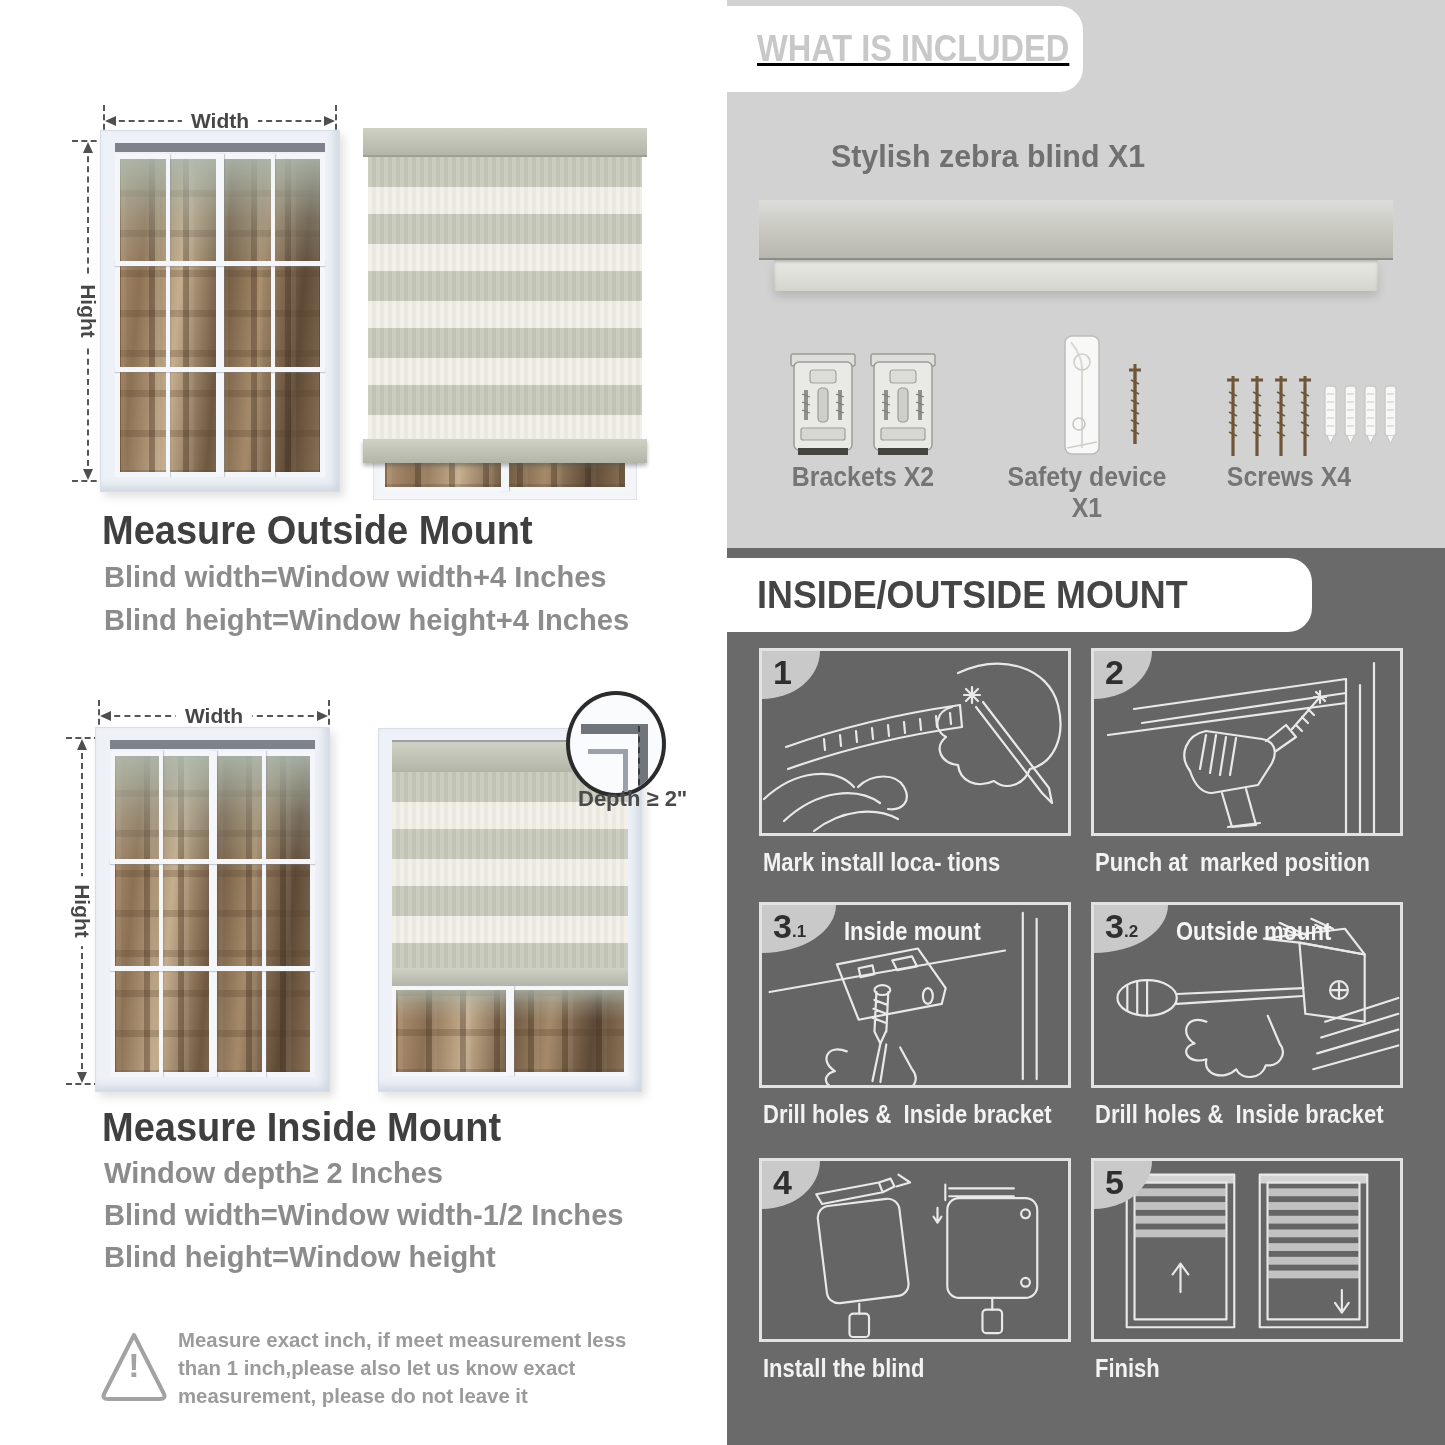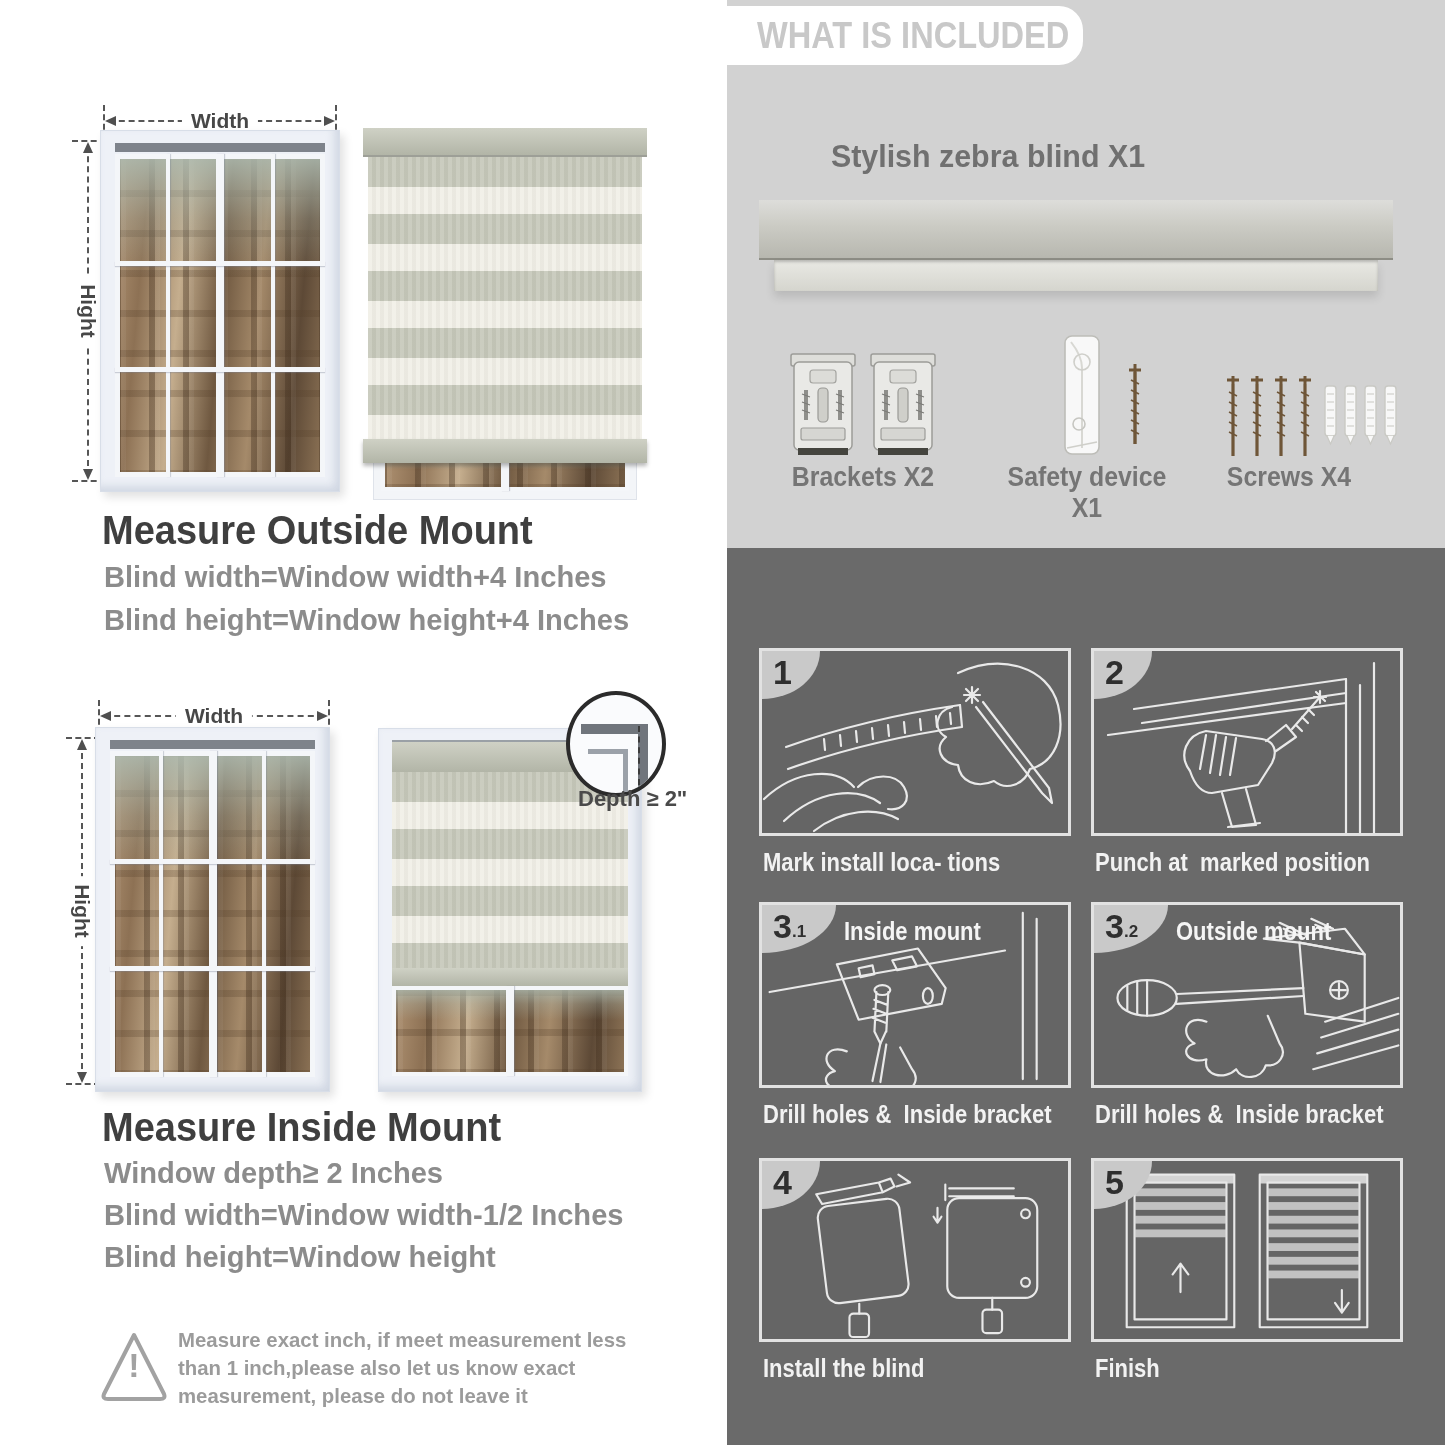--- a/index.html
+++ b/index.html
@@ -49,21 +49,21 @@
   
   .depth-circle{width:92px;height:98px;border:4px solid #2b2b2b;border-radius:50%;background:#fafbfd;overflow:hidden;}
   .dc1{position:absolute;left:12%;top:30%;width:62%;height:85%;border-top:10px solid #70757c;border-right:10px solid #70757c;}
   .dc2{position:absolute;left:20%;top:55%;width:38%;height:60%;border-top:5px solid #9ba1a9;border-right:5px solid #9ba1a9;}
   .dc3{position:absolute;right:24%;top:32%;height:60%;border-left:2px dashed #3c3c3c;}
   .depth-lbl{font-size:22px;font-weight:bold;color:#4a4a4a;white-space:nowrap;}
   
   .warn-line{font-size:21px;font-weight:bold;color:#9b9b9b;line-height:28px;white-space:nowrap;transform:scaleX(.97);transform-origin:0 0;}
   
   .right-top{left:727px;top:0;width:718px;height:548px;background:#d2d2d2;}
-  .hdr-included{position:absolute;left:0;top:6px;width:356px;height:59px;background:#fff;border-radius:0 24px 24px 0;display:flex;align-items:center;}
+  .hdr-included{position:absolute;left:0;top:6px;width:356px;height:86px;background:#fff;border-radius:0 24px 24px 0;display:flex;align-items:center;text-decoration:underline;}
   .hdr-included span{display:inline-block;margin-left:30px;font-size:37px;font-weight:bold;color:#c8c8c8;
                      transform:scaleX(.88);transform-origin:0 50%;white-space:nowrap;}
   .blind-lbl{font-size:32px;font-weight:bold;color:#707070;text-align:center;transform:scaleX(.95);}
   .hr-main{position:absolute;left:32px;top:200px;width:634px;height:58px;
            background:linear-gradient(180deg,#ddddda 0%,#cbcbc4 45%,#b7b7af 100%);box-shadow:0 2px 0 #8d8d85;}
   .hr-sub{position:absolute;left:47px;top:260px;width:604px;height:31px;
           background:linear-gradient(180deg,#e9e9e4 0%,#d5d5ce 100%);box-shadow:inset 0 2px 3px rgba(0,0,0,.22), 0 6px 10px rgba(0,0,0,.12);}
   .item-lbl{position:absolute;top:462px;font-size:27px;font-weight:bold;color:#757575;text-align:center;transform:scaleX(.92);}
   .right-dark{left:727px;top:548px;width:718px;height:897px;background:#6a6a6a;}
   .hdr-mount{position:absolute;left:0;top:10px;width:585px;height:74px;background:#fff;border-radius:0 24px 24px 0;display:flex;align-items:center;}
@@ -249,20 +249,23 @@
         <use href="#scr" x="74" y="4"></use>
       <use href="#anc" x="100" y="14"></use>
         <use href="#anc" x="120" y="14"></use>
         <use href="#anc" x="140" y="14"></use>
         <use href="#anc" x="160" y="14"></use>
     </svg>
     <div class="item-lbl" style="left:472px;width:180px;">Screws X4</div>
   </div>
 
   <div class="abs right-dark">
+    <div class="hdr-mount">
+      <span>INSIDE/OUTSIDE MOUNT</span>
+    </div>
 
     <div class="panel" style="left:32px;top:100px;height:188px;">
       <div class="badge" style="width:58px;">
         <span class="b-main">1</span>
       </div>
       <svg viewBox="0 0 306 182">
         <path class="ln" d="M24 96 C80 76 142 62 198 54"></path>
         <path class="ln" d="M26 118 C82 98 144 84 200 76 M198 54 L200 76"></path>
         <path class="ln" d="M62 88 l1 11 M78 84 l1 11 M94 80 l1 11 M110 77 l1 11 M126 74 l1 11 M142 71 l1 11 M158 68 l1 11 M174 65 l1 11 M188 62 l1 11"></path>
         <path class="ln" d="M202 44 L218 44 M210 36 L210 52 M204 38 L216 50 M216 38 L204 50"></path>

